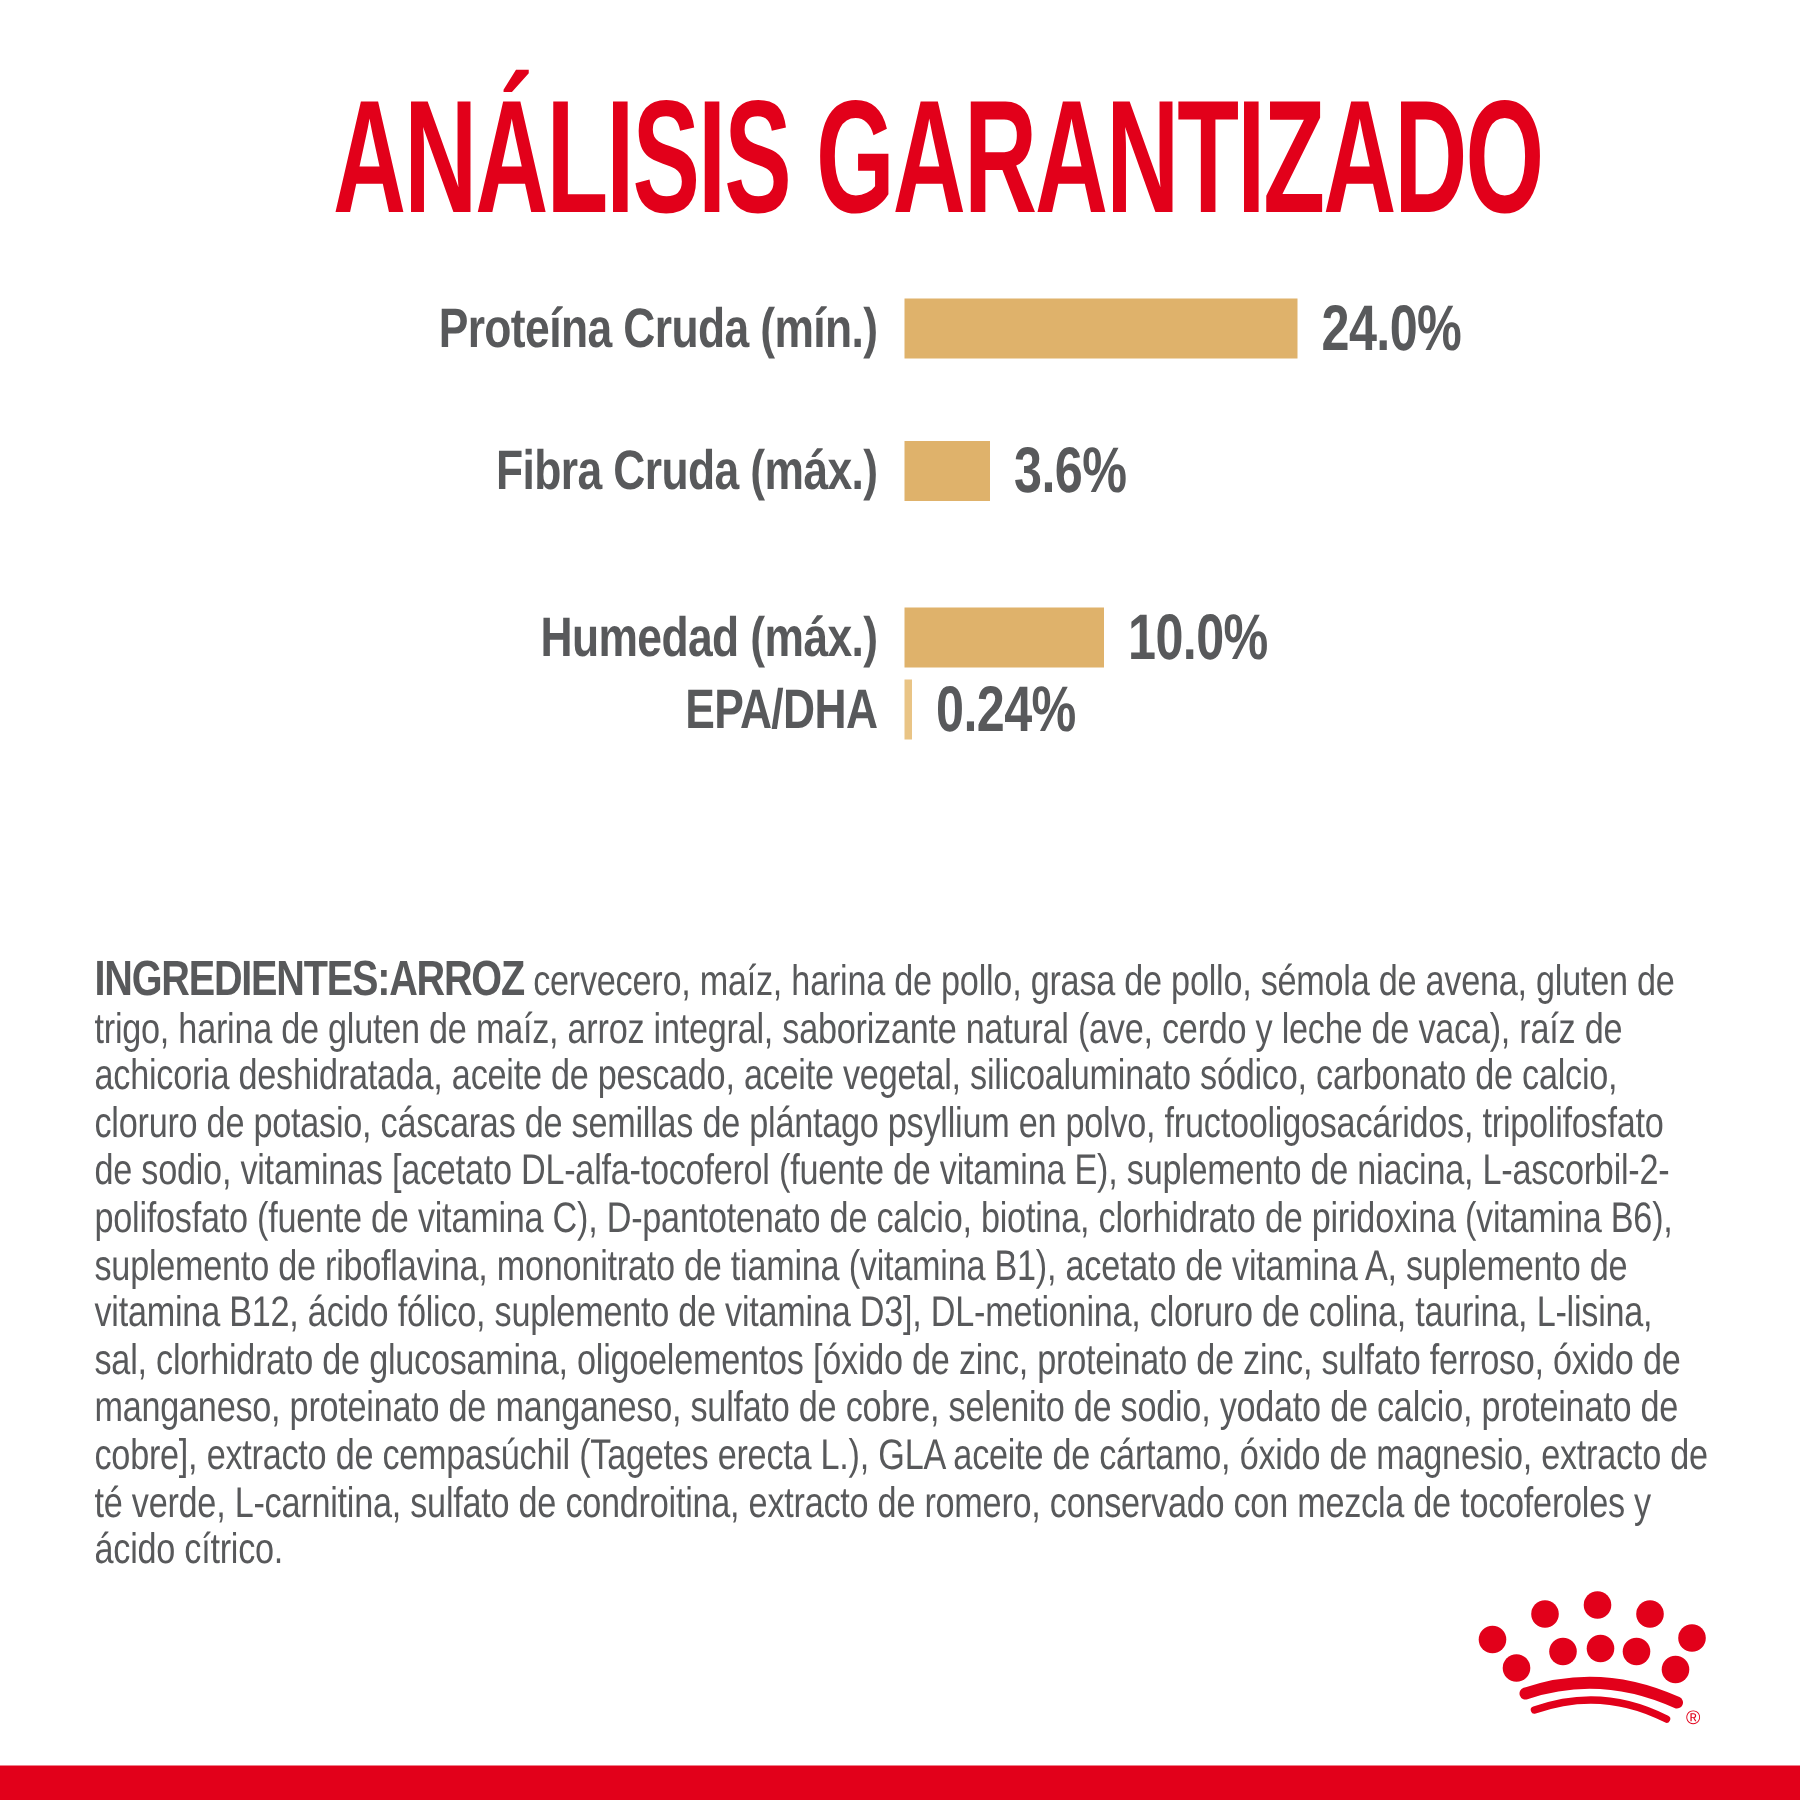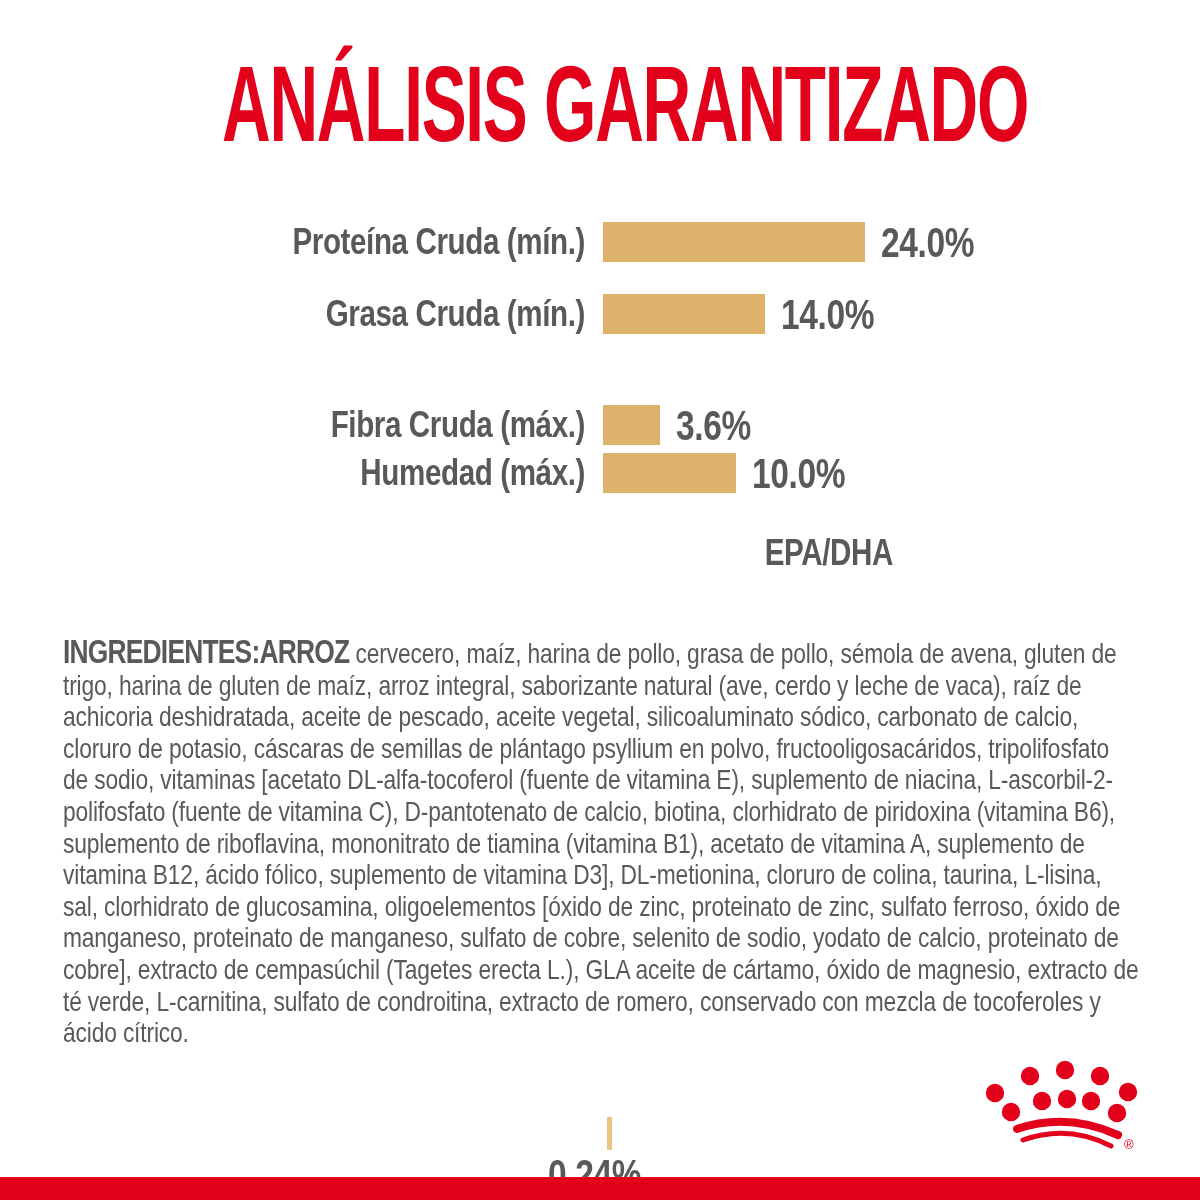--- a/index.html
+++ b/index.html
@@ -13,21 +13,21 @@
     text-align:center;font-size:107px;line-height:104px;font-weight:bold;
     letter-spacing:-2px;white-space:nowrap;
     transform:scaleX(0.63);transform-origin:50% 50%;
   }
   
   .chart{position:absolute;left:0;top:0;width:1200px;height:600px;}
   .row{
     position:absolute;left:0;width:1200px;height:40px;
     display:flex;align-items:center;
   }
-  .row:nth-child(1){top:222px;}
+  .row:nth-child(1){top:199px;}
   .row:nth-child(2){top:294px;}
   .row:nth-child(3){top:374px;margin-top:31px;}
   .row:nth-child(4){top:453px;}
   .row:nth-child(5){top:532px;flex-direction:column;}
   .nutrient{
     flex:0 0 585px;width:585px;text-align:right;
     font-size:37px;font-weight:bold;letter-spacing:-0.5px;white-space:nowrap;
     transform:scaleX(0.80);transform-origin:100% 50%;
   }
   .bar{
@@ -58,25 +58,20 @@
   <h1 class="title" style="color: rgb(226, 0, 26);">ANÁLISIS GARANTIZADO</h1>
 
   <div class="chart">
 
     <div class="row">
       <div class="nutrient" style="color: rgb(88, 89, 91);">Proteína Cruda (mín.)</div>
       <div class="bar" style="width: 262px; background: rgb(223, 178, 107);"></div>
       <div class="pct" style="color: rgb(88, 89, 91);">24.0%</div>
     </div>
 
-    <div class="row">
-      <div class="nutrient" style="color: rgb(88, 89, 91);">Grasa Cruda (mín.)</div>
-      <div class="bar" style="width: 162px; background: rgb(223, 178, 107);"></div>
-      <div class="pct" style="color: rgb(88, 89, 91);">14.0%</div>
-    </div>
 
     <div class="row">
       <div class="nutrient" style="color: rgb(88, 89, 91);">Fibra Cruda (máx.)</div>
       <div class="bar" style="width: 57px; background: rgb(223, 178, 107);"></div>
       <div class="pct" style="color: rgb(88, 89, 91);">3.6%</div>
     </div>
 
     <div class="row">
       <div class="nutrient" style="color: rgb(88, 89, 91);">Humedad (máx.)</div>
       <div class="bar" style="width: 133px; background: rgb(223, 178, 107);"></div>

